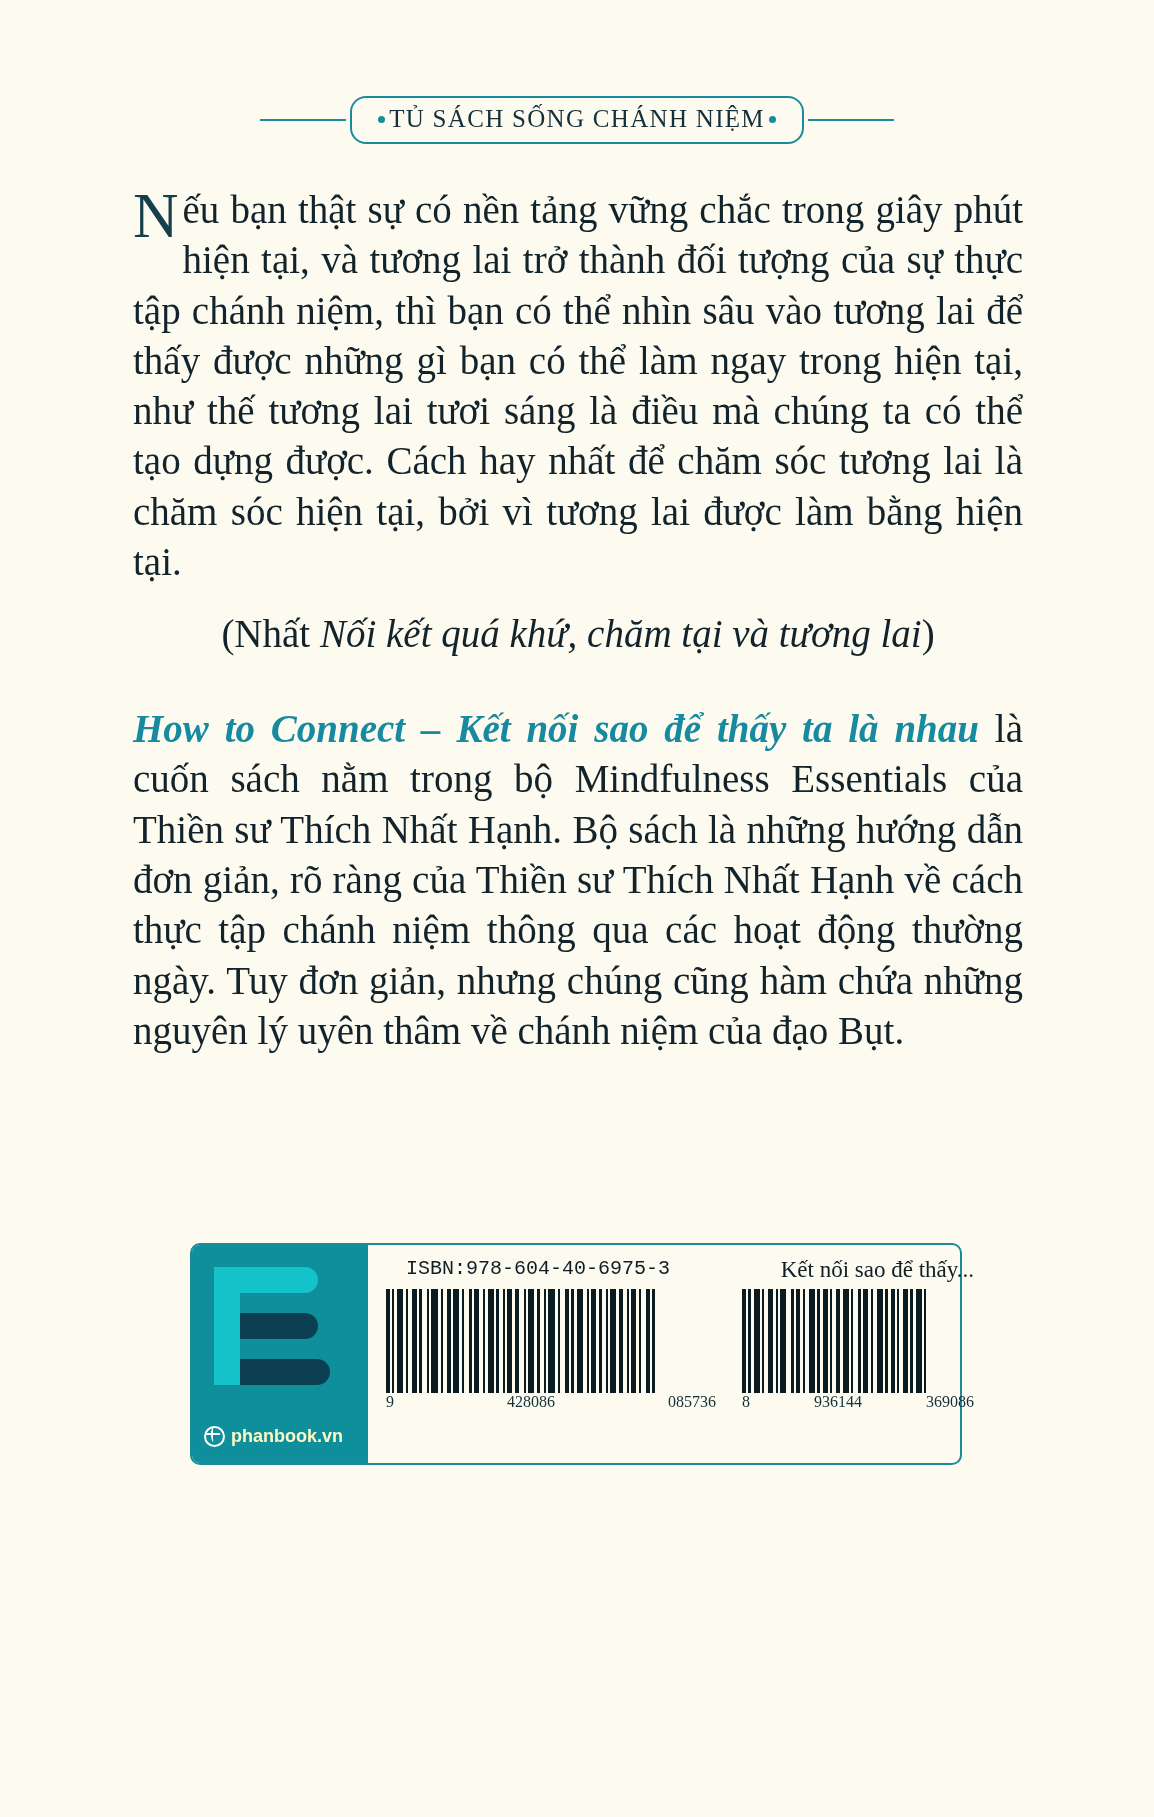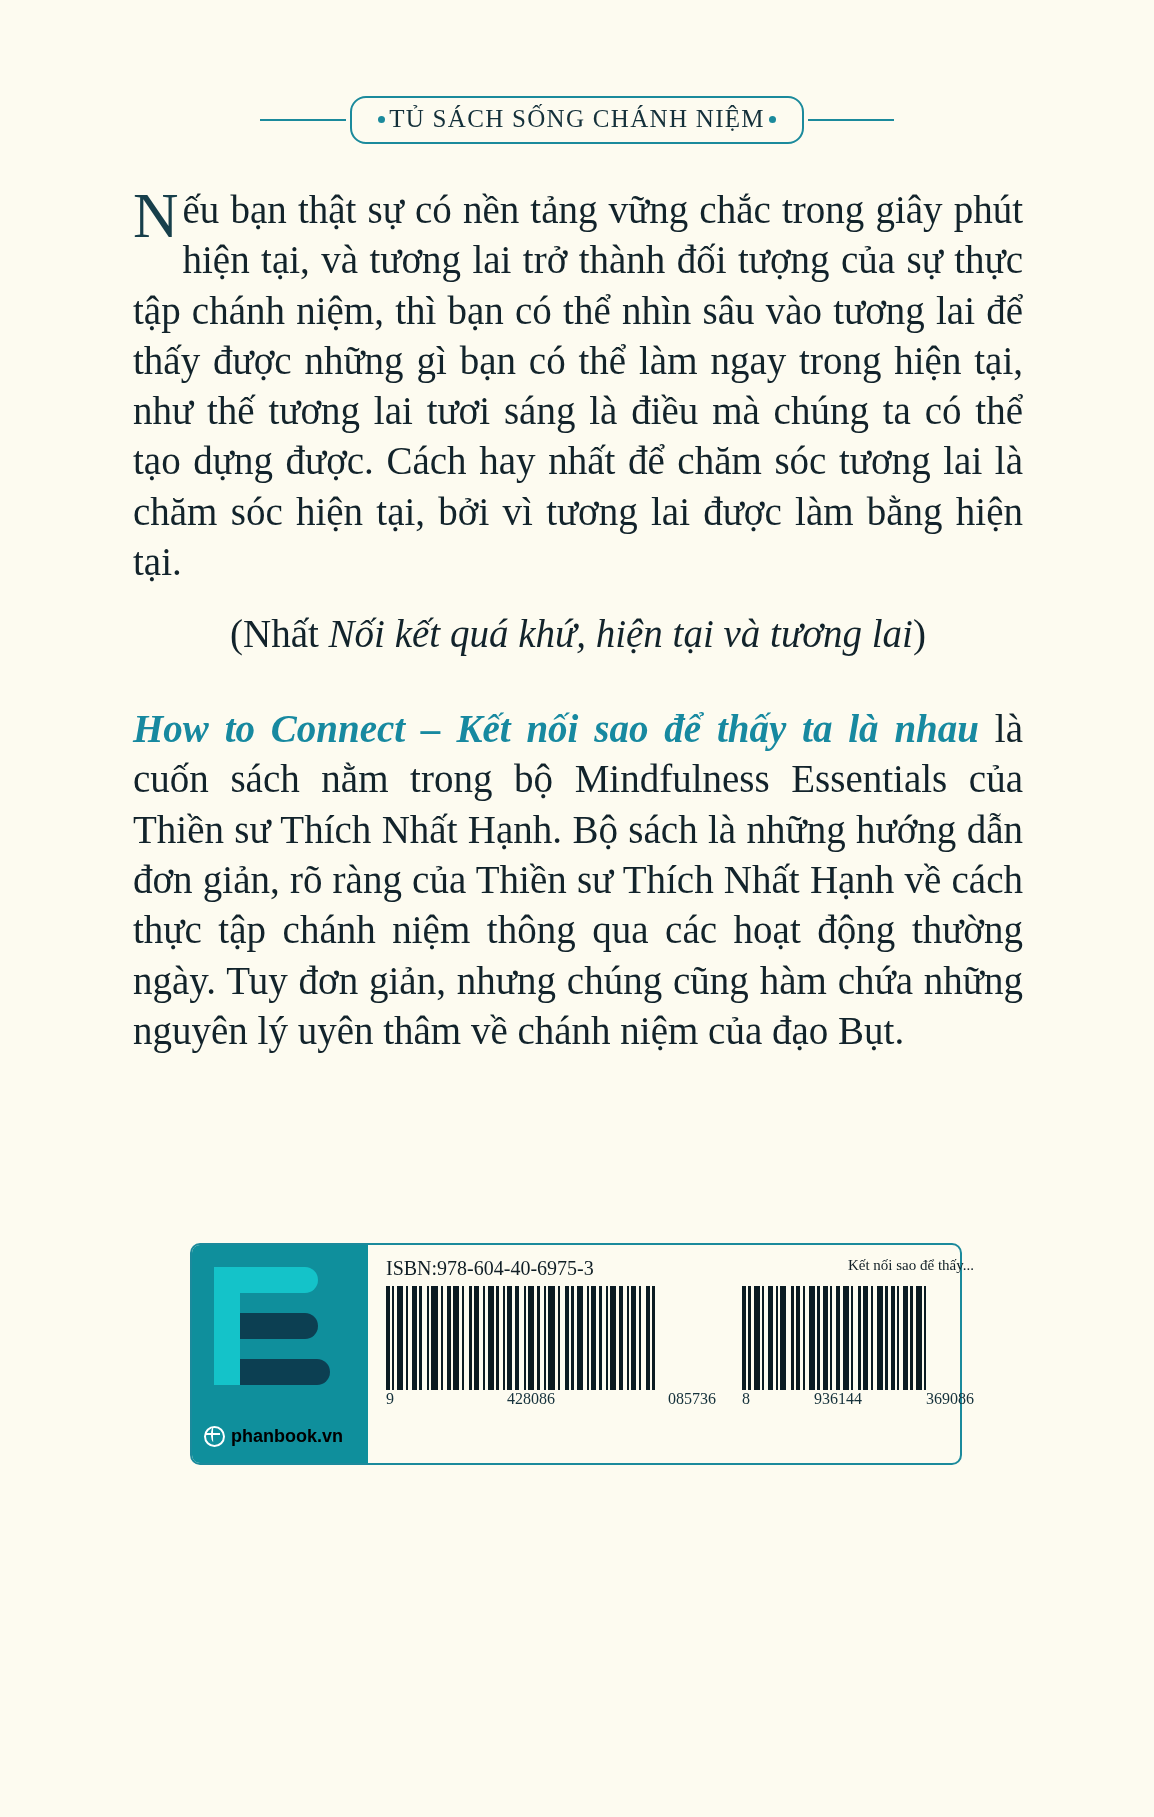--- a/index.html
+++ b/index.html
@@ -144,21 +144,21 @@
   .logo-mark .accent { background: #14c3c9; }
 
   .logo-url {
     position: absolute;
     left: 12px;
     bottom: 16px;
     width: 152px;
     display: flex;
     align-items: center;
     gap: 6px;
-    color: #000000;
+    color: #fef9c3;
     font-family: "Liberation Sans", sans-serif;
     font-size: 18px;
     font-weight: bold;
   }
   .globe {
     width: 17px;
     height: 17px;
     border-radius: 50%;
     border: 2px solid #ffffff;
     position: relative;
@@ -188,22 +188,22 @@
     flex-direction: column;
   }
   .codes-top {
     display: flex;
     justify-content: space-between;
     align-items: flex-start;
     font-family: "Liberation Sans", sans-serif;
     font-size: 20px;
     color: #101e25;
   }
-  .codes-top .isbn-label { font-family: Liberation Serif, serif; }
-  .codes-top .title-short { font-family: "Liberation Serif", serif; font-size: 15px; }
+  .codes-top .isbn-label { font-family: Liberation Mono, monospace; margin-left: 20px; }
+  .codes-top .title-short { font-family: "Liberation Serif", serif; font-size: 23px; }
 
   .barcodes {
     display: flex;
     gap: 26px;
     margin-top: 6px;
     align-items: flex-start;
   }
   .barcode {
     height: 104px;
     display: flex;
@@ -248,21 +248,21 @@
     <div class="series-rule"></div>
   </div>
 
   <div class="content">
 
     <p class="quote-para">
       <span class="dropcap">N</span><span>ếu bạn thật sự có nền tảng vững chắc trong giây phút hiện tại, và tương lai trở thành đối tượng của sự thực tập chánh niệm, thì bạn có thể nhìn sâu vào tương lai để thấy được những gì bạn có thể làm ngay trong hiện tại, như thế tương lai tươi sáng là điều mà chúng ta có thể tạo dựng được. Cách hay nhất để chăm sóc tương lai là chăm sóc hiện tại, bởi vì tương lai được làm bằng hiện tại.</span>
     </p>
 
     <p class="attribution">
-      <span>(Nhất </span><em>Nối kết quá khứ, hiện tại và tương lai</em><span>)</span>
+      <span>(Nhất </span><em>Nối kết quá khứ, chăm tại và tương lai</em><span>)</span>
     </p>
 
     <p class="blurb">
       <span class="lead">How to Connect – Kết nối sao để thấy ta là nhau</span><span> là cuốn sách nằm trong bộ Mindfulness Essentials của Thiền sư Thích Nhất Hạnh. Bộ sách là những hướng dẫn đơn giản, rõ ràng của Thiền sư Thích Nhất Hạnh về cách thực tập chánh niệm thông qua các hoạt động thường ngày. Tuy đơn giản, nhưng chúng cũng hàm chứa những nguyên lý uyên thâm về chánh niệm của đạo Bụt.</span>
     </p>
 
   </div>
 
   <div class="isbn-block">
 

